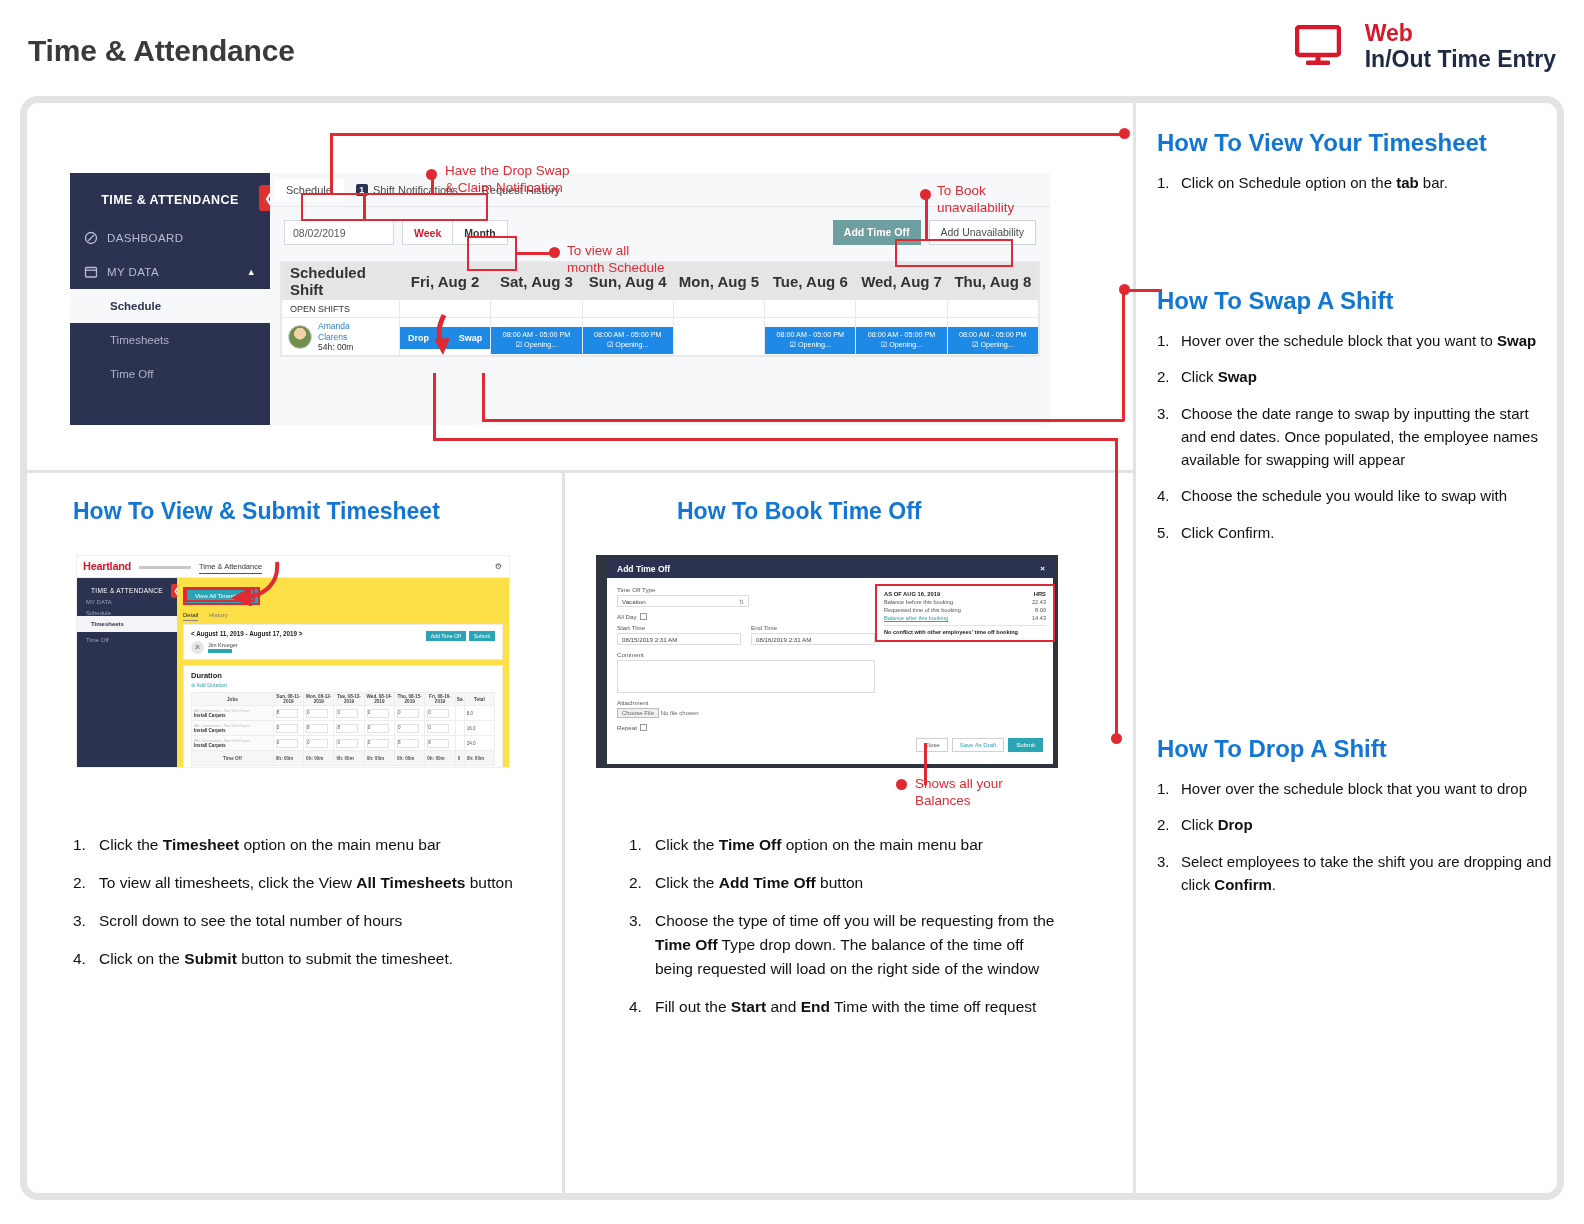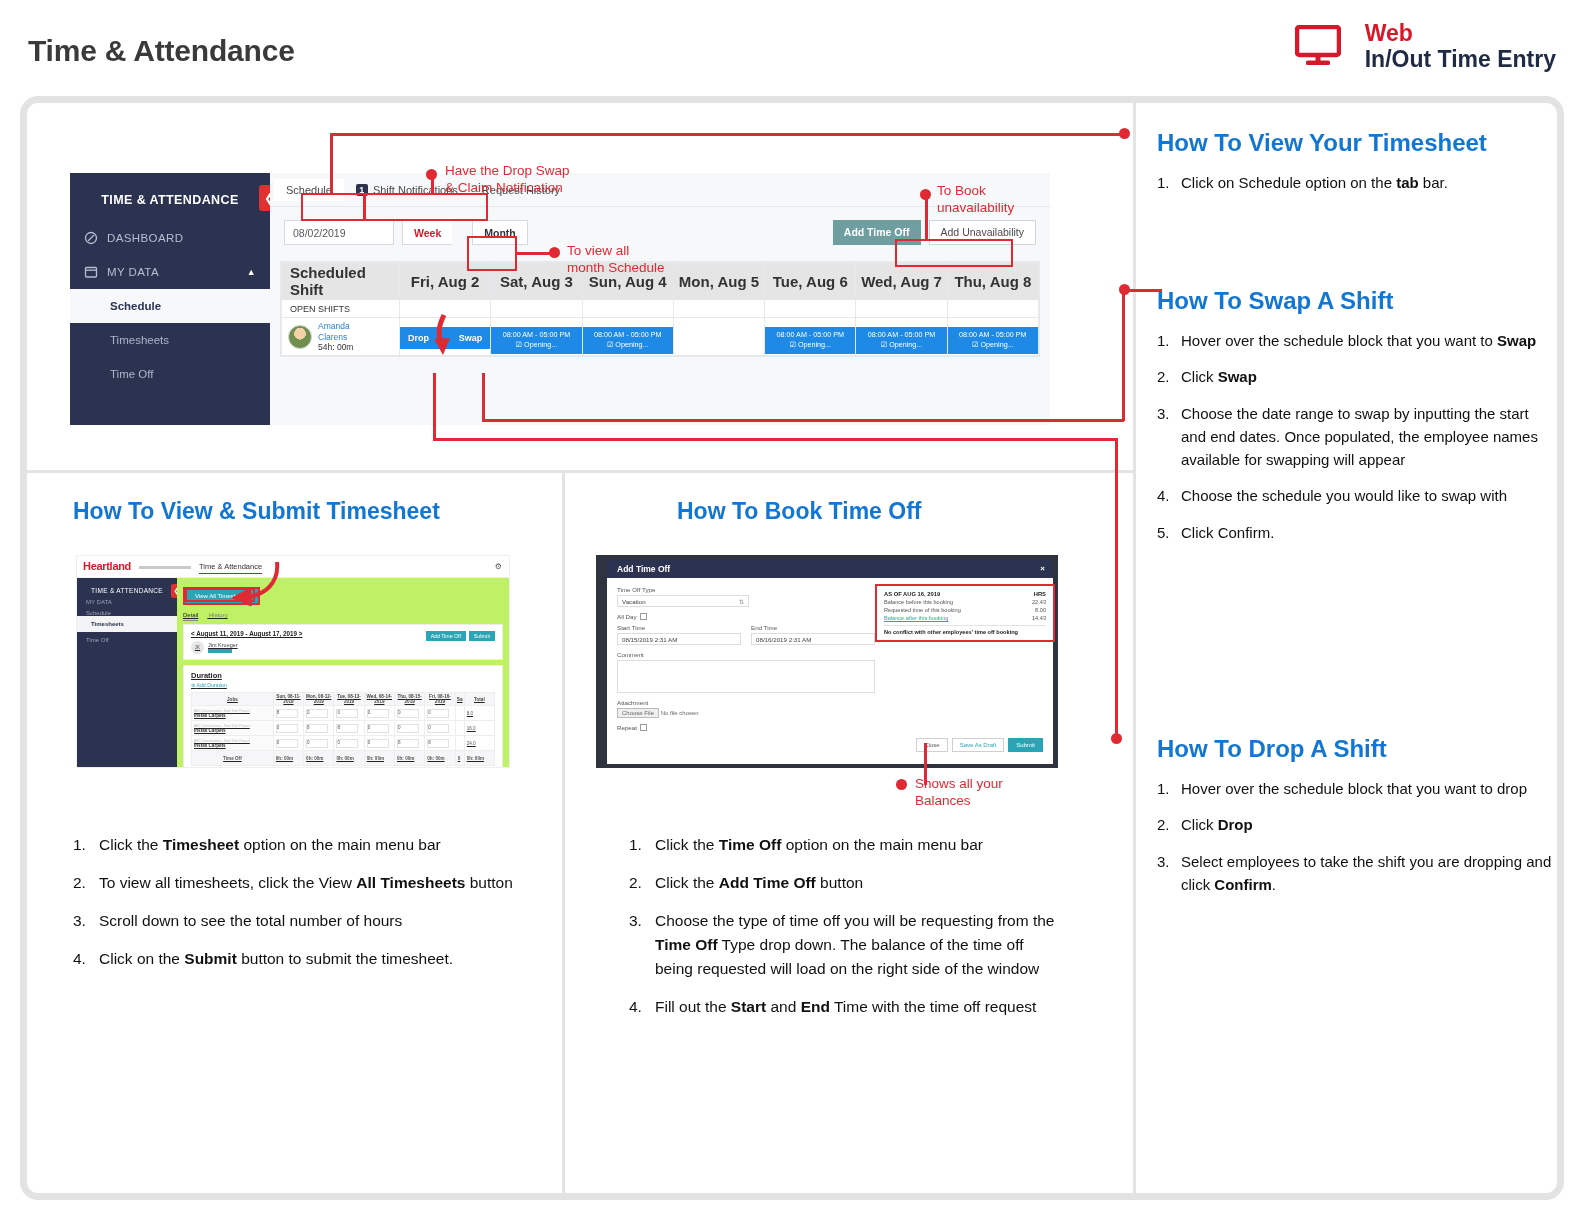--- a/index.html
+++ b/index.html
@@ -101,21 +101,21 @@
   .tab.sel{ background:#fff; }
   .tab-badge{
     background:#2b3350; color:#fff; font-size:9px; font-weight:bold;
     width:12px; height:12px; line-height:12px; text-align:center; border-radius:2px;
   }
   .toolbar{ height:50px; display:flex; align-items:center; padding:0 14px; gap:8px;}
   .datefield{
     width:110px; height:25px; border:1px solid #d5d8de; background:#fff;
     font-size:10.5px; color:#55595f; padding:0 8px; line-height:24px;
   }
-  .seg{ display:flex;gap:20px; }
+  .seg{ display:flex; }
   .seg div{
     height:25px; line-height:24px; padding:0 11px; font-size:10.5px; font-weight:bold;
     border:1px solid #d5d8de; background:#fff;
   }
   .seg .wk{ color:#d7182a; border-right:none; }
   .seg .mo{ color:#333; }
   .tb-spacer{ flex:1; }
   .btn-tealgray{
     height:25px; line-height:25px; padding:0 11px; font-size:10.5px; font-weight:bold;
     color:#fff; background:#6f9ea1;
@@ -208,21 +208,21 @@
   }
   .ts-side-ttl{
     color:#fff; font-size:6.5px; text-align:center; padding-top:9px; letter-spacing:.3px;
   }
   .ts-side-it{ color:#9aa0b5; font-size:6px; padding:5px 0 0 9px; }
   .ts-side-it.act{ background:#f4f4f6; color:#2b3350; font-weight:bold; padding:5px 0 5px 14px;}
   .ts-side-col{
     position:absolute; right:-5px; top:6px; width:11px;height:14px;background:#e03131;
     color:#fff;font-size:7px;line-height:14px;text-align:center;border-radius:2px;
   }
-  .ts-body{ position:absolute; left:100px; top:22px; right:0; bottom:0; background:#bef264; padding:6px;text-decoration:underline; }
+  .ts-body{ position:absolute; left:100px; top:22px; right:0; bottom:0; background:#fde047; padding:6px; }
   .ts-vabtn{
     display:inline-block; background:#2aa5b5; color:#fff; font-size:6px;
     padding:4px 10px; border:2px solid #e02a33;
   }
   .ts-tabs{ margin-top:7px; font-size:6px; color:#777; }
   .ts-tabs span{ margin-right:9px; }
   .ts-tabs span.on{ color:#222; border-bottom:1.5px solid #888; padding-bottom:2px; }
   .ts-card{ background:#fff; margin-top:6px; padding:5px 7px; border:1px solid #ececec; position:relative;}
   .ts-range{ font-size:6.3px; font-weight:bold; color:#222; }
   .ts-person{ display:flex; align-items:center; gap:4px; margin-top:4px; }

